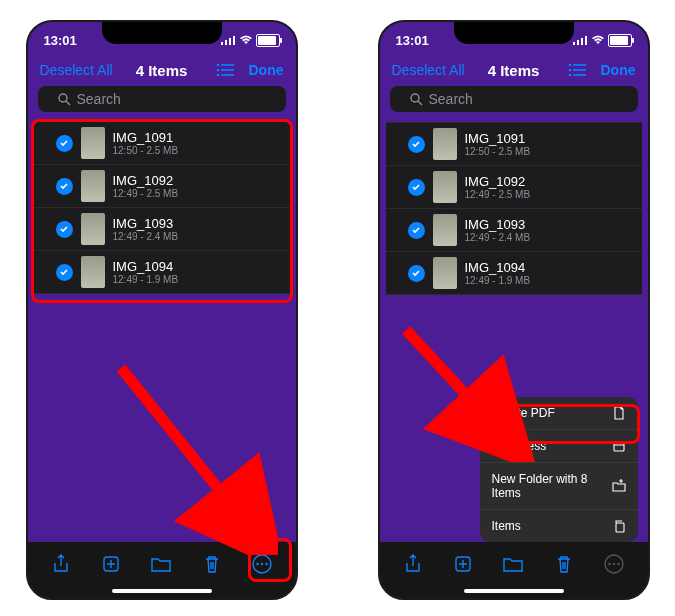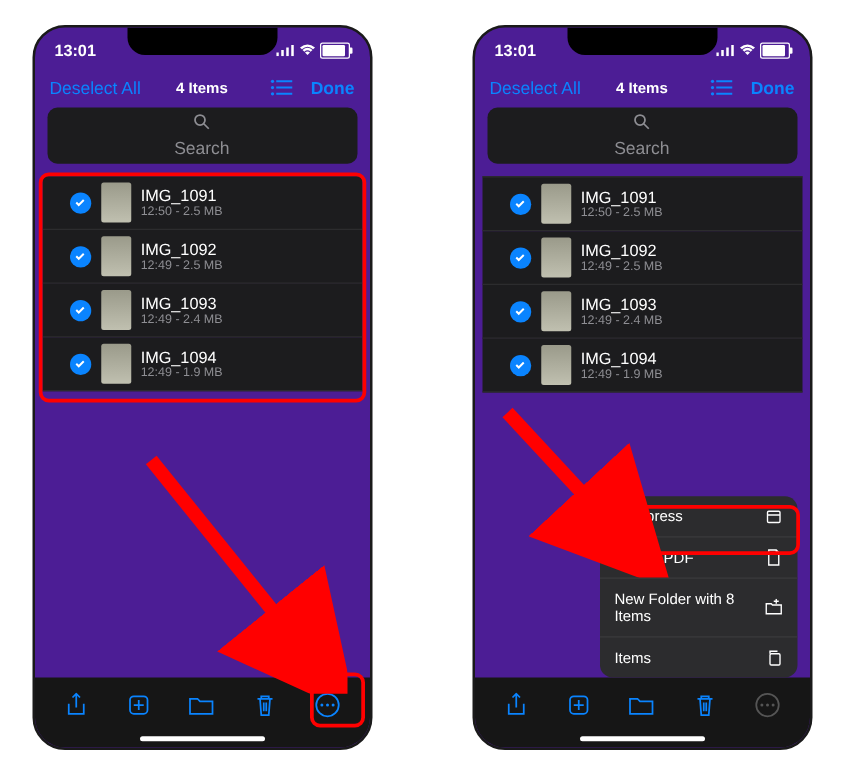--- a/index.html
+++ b/index.html
@@ -57,39 +57,38 @@
     display: flex;
     justify-content: space-between;
     align-items: center;
     padding: 8px 12px;
     color: #0a84ff;
     font-size: 14px;
   }
   .nav-title {
     color: #fff;
     font-weight: 600;
-    font-size: 12px;
+    font-size: 15px;
     position: absolute;
     left: 50%;
     transform: translateX(-50%);
   }
   .nav-right { display: flex; align-items: center; gap: 15px; }
   .list-icon { width: 18px; height: 14px; }
 
   .search-bar {
     margin: 0 10px;
     background: #1c1c1e;
     border-radius: 8px;
     display: flex;
     align-items: center;
-    padding: 5px 8px;
+    padding: 5px 20px;
     gap: 6px;
     color: #8e8e93;
     font-size: 14px;
-    flex-direction: column;
   }
 
   .file-list {
     margin: 10px 6px 0 6px;
     position: relative;
   }
   .file-row {
     display: flex;
     align-items: center;
     padding: 5px 22px;
@@ -451,30 +450,30 @@
           <marker id="ah2" markerWidth="10" markerHeight="10" refX="6" refY="5" orient="auto">
             <path d="M0 0 L10 5 L0 10 Z" fill="#ff0000"></path>
           </marker>
         </defs>
         <line x1="8" y1="8" x2="110" y2="118" stroke="#ff0000" stroke-width="11" marker-end="url(#ah2)"></line>
       </svg>
   </div>
 
   <div class="context-menu">
     <div class="menu-item">
+      <span>Create PDF</span>
+      <svg class="menu-icon" viewBox="0 0 14 14">
+          <path d="M3 1 H9 L11 3 V13 H3 Z M9 1 V3 H11" stroke="#fff" stroke-width="1.1" fill="none"></path>
+        </svg>
+    </div>
+    <div class="menu-item">
       <span>Compress</span>
       <svg class="menu-icon" viewBox="0 0 14 14">
           <rect x="2" y="3" width="10" height="9" rx="1" stroke="#fff" stroke-width="1.1" fill="none"></rect>
           <line x1="2" y1="6" x2="12" y2="6" stroke="#fff" stroke-width="1.1"></line>
-        </svg>
-    </div>
-    <div class="menu-item">
-      <span>Create PDF</span>
-      <svg class="menu-icon" viewBox="0 0 14 14">
-          <path d="M3 1 H9 L11 3 V13 H3 Z M9 1 V3 H11" stroke="#fff" stroke-width="1.1" fill="none"></path>
         </svg>
     </div>
     <div class="menu-item">
       <span>New Folder with 8 Items</span>
       <svg class="menu-icon" viewBox="0 0 14 14">
           <path d="M1 4 H5 L6 5 H13 V12 H1 Z" stroke="#fff" stroke-width="1.1" fill="none"></path>
           <line x1="9" y1="0" x2="9" y2="4" stroke="#fff" stroke-width="1.1"></line>
           <line x1="7" y1="2" x2="11" y2="2" stroke="#fff" stroke-width="1.1"></line>
         </svg>
     </div>

